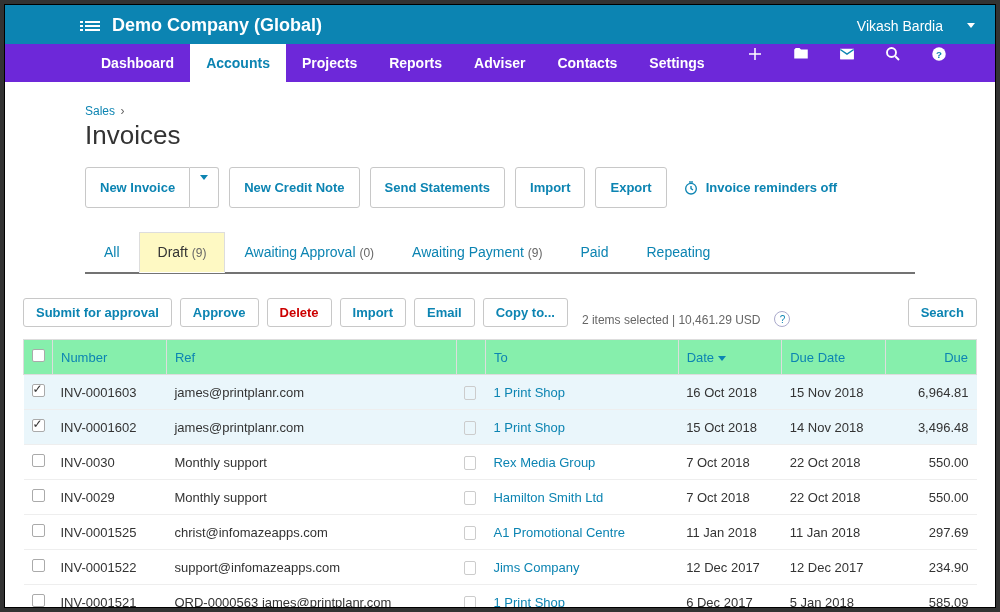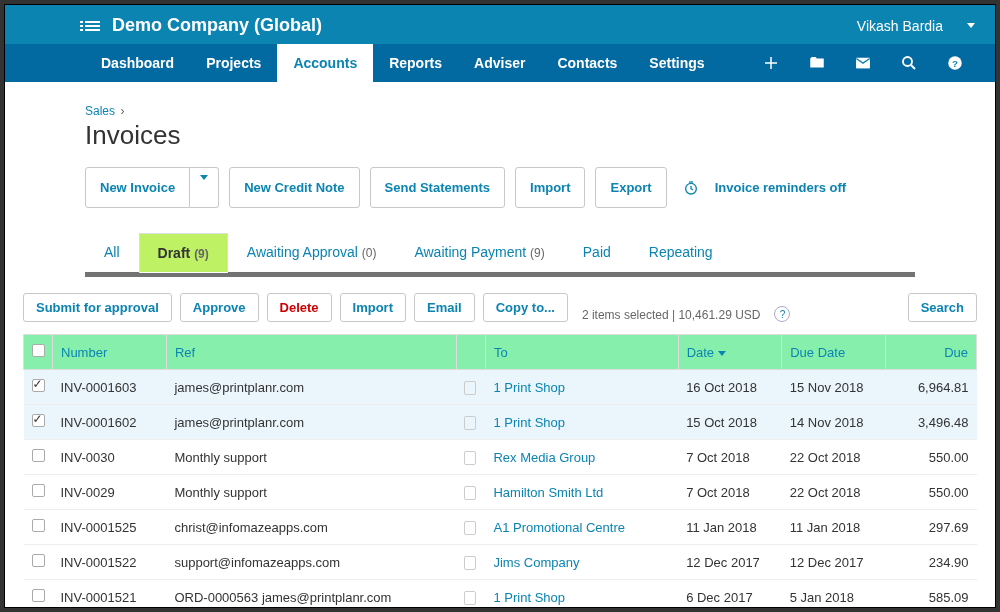--- a/index.html
+++ b/index.html
@@ -5,41 +5,41 @@
 * { box-sizing: border-box; margin: 0; padding: 0; font-family: -apple-system, BlinkMacSystemFont, "Segoe UI", Arial, sans-serif; }
 body { background: #333; padding: 4px; }
 .window { background: #fff; width: 992px; height: 604px; overflow: hidden; border: 1px solid #000; }
 .topbar { background: #0c84b2; color: #fff; display: flex; align-items: center; padding: 10px 20px 8px 80px; }
 .list-icon { display: inline-block; margin-right: 12px; }
 .list-icon span { display:block; width:15px; height:2px; background:#fff; margin:2px 0; position:relative; }
 .list-icon span::before { content:""; position:absolute; left:-5px; top:0; width:3px; height:2px; background:#fff; }
 .company-name { font-size: 18px; font-weight: bold; }
 .user-area { margin-left: auto; font-size: 14px; display: flex; align-items: center; gap:24px; }
 .caret { width:0; height:0; border-left:4px solid transparent; border-right:4px solid transparent; border-top:5px solid #fff; }
-.navbar { background: #0369a1; display: flex; align-items: center; padding: 0 20px 0 80px; }
+.navbar { background: #6d28d9; display: flex; align-items: flex-start; padding: 0 36px 0 80px; }
 .nav-tab { color: #fff; padding: 11px 16px; font-size: 14px; font-weight: bold; cursor: pointer; }
 .nav-tab.active { background: #fff; color: #0c84b2; }
 .nav-icons { margin-left: auto; display: flex; gap: 26px; padding-right: 10px; }
 .nav-icons .ico { width: 20px; height: 20px; color: #fff; cursor: pointer; display:flex; align-items:center; justify-content:center; }
 .ico svg { width:18px; height:18px; fill:#fff; }
 .content { padding: 8px 80px 0 80px; }
 .breadcrumb { font-size: 12px; color: #0c84b2; margin-top: 14px; }
 .breadcrumb .sep { color: #666; margin: 0 2px; }
 .page-title { font-size: 26px; color: #333; margin-top: 2px; margin-bottom: 16px; font-weight: normal; }
 .action-row { display: flex; align-items: center; gap: 10px; margin-bottom: 24px; }
 .btn { border: 1px solid #c8c8c8; background: #fff; color: #0c84b2; padding: 12px 14px; font-size: 13px; font-weight: bold; border-radius: 3px; cursor: pointer; }
 .btn-split { display:flex; }
 .btn-split .btn:first-child { border-top-right-radius:0; border-bottom-right-radius:0; }
 .btn-split .btn.dd { border-left:0; border-top-left-radius:0; border-bottom-left-radius:0; padding:8px 10px; }
-.reminder { display:flex; align-items:center; gap:16px; color:#0c84b2; font-size:13px; font-weight:bold; margin-left:6px; }
+.reminder { display:flex; align-items:center; gap:7px; color:#0c84b2; font-size:13px; font-weight:bold; margin-left:6px; }
 .reminder svg { width:16px; height:16px; fill:none; stroke:#0c84b2; stroke-width:2; }
-.tabs { display: flex; border-bottom: 5px solid #737373; margin-bottom: 0; align-items: flex-end; }
+.tabs { display: flex; border-bottom: 2px solid #737373; margin-bottom: 8px; }
 .tab { border: 1px solid transparent; padding: 11px 18px; font-size: 14px; color: #0c84b2; cursor: pointer; }
 .tab .count { color: #666; font-size: 12px; }
-.tab.active { border: 1px solid #ddd; border-bottom: 1px solid #fff; margin-bottom: -1px; color: #333; background:#bef264;font-weight:bold; }
+.tab.active { border: 1px solid #ddd; border-bottom: 1px solid #fff; margin-bottom: -1px; color: #333; background:#fef9c3; }
 .table-actions { display:flex; align-items:flex-end; gap:8px; padding: 16px 0 12px 0; }
 .table-wrap { padding: 0 18px; }
 .sbtn { border:1px solid #c8c8c8; background:#fff; color:#0c84b2; padding:6px 12px; font-size:13px; border-radius:3px; cursor:pointer; font-weight:bold; }
 .sbtn.red { color:#c00; }
 .sel-info { font-size:12px; color:#666; margin-left:6px; }
 .help-circle { width:16px; height:16px; border:1px solid #aac; border-radius:50%; color:#0c84b2; font-size:10px; display:inline-flex; align-items:center; justify-content:center; margin-left:6px; cursor:pointer; }
 .search-right { margin-left:auto; }
 table { width:100%; border-collapse: collapse; font-size:13px; table-layout: fixed; }
 thead th { text-align:left; color:#0c84b2; font-weight:normal; padding:9px 8px; border:1px solid #ddd; background:#86efac; }
 thead th.right { text-align:right; }
@@ -73,22 +73,22 @@
       </span>
     <span class="company-name">Demo Company (Global)</span>
     <div class="user-area">
       <span>Vikash Bardia</span>
       <span class="caret"></span>
     </div>
   </div>
 
   <div class="navbar">
     <div class="nav-tab">Dashboard</div>
+      <div class="nav-tab active">Accounts</div>
       <div class="nav-tab">Projects</div>
-      <div class="nav-tab active">Accounts</div>
       <div class="nav-tab">Reports</div>
       <div class="nav-tab">Adviser</div>
       <div class="nav-tab">Contacts</div>
       <div class="nav-tab">Settings</div>
     <div class="nav-icons">
       <span class="ico">
           <svg viewBox="0 0 24 24">
             <path d="M11 4h2v7h7v2h-7v7h-2v-7H4v-2h7z"></path>
           </svg>
         </span>

